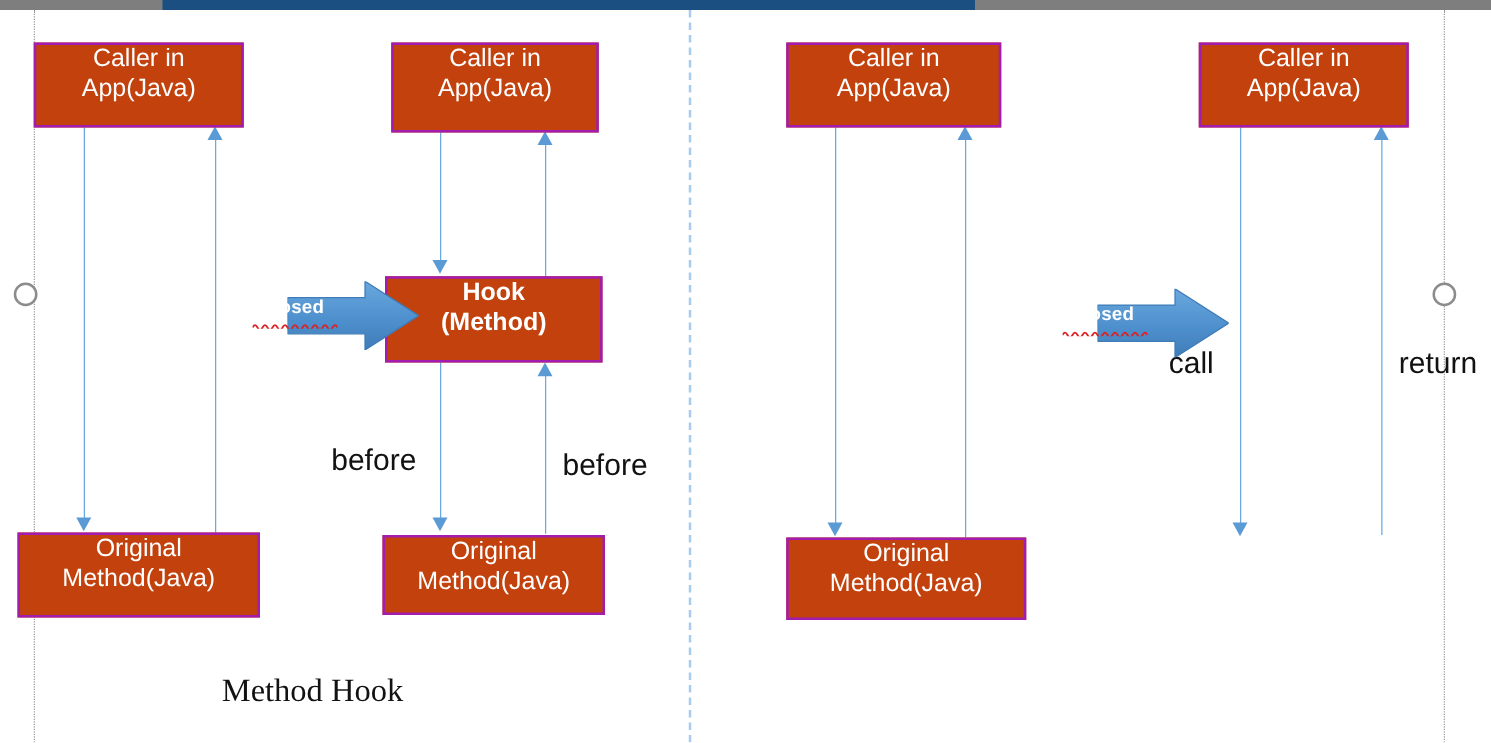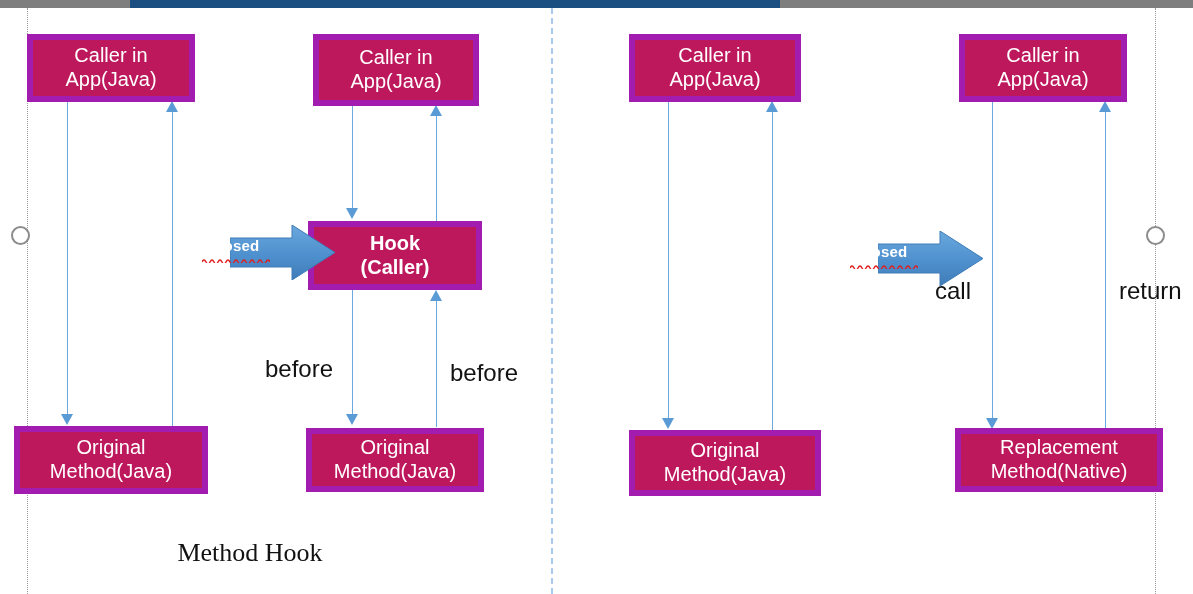--- a/index.html
+++ b/index.html
@@ -29,24 +29,24 @@
 
   
   .divider{
     position:absolute;top:8px;height:586px;width:0;
     border-left:2px dashed #a9ccee;
   }
 
   
   .node{
     position:absolute;
-    background:#be185d;
-    border:6px solid #a21caf;
+    background:#c2410c;
+    border:2px solid #a21caf;
     color:#ffffff;
-    display:flex;flex-direction:column;align-items:center;justify-content:center;
+    display:flex;flex-direction:column;align-items:center;
     text-align:center;
     line-height:1.18;
     font-size:20px;
     font-family:"Liberation Sans","DejaVu Sans",sans-serif;
     box-sizing:border-box;
     z-index:4;
   }
   .node .l1,.node .l2{display:block;white-space:nowrap;}
 
   
@@ -140,21 +140,21 @@
   </div>
 
   <div class="conn" style="left:352px;top:106px;height:106px;"></div>
   <div class="arrowhead arrow-down" style="left:346px;top:208px;"></div>
 
   <div class="conn" style="left:436px;top:114px;height:108px;"></div>
   <div class="arrowhead arrow-up" style="left:430px;top:105px;"></div>
 
   <div class="node" style="left:308px;top:221px;width:174px;height:69px;font-weight:bold;">
     <span class="l1">Hook</span>
-    <span class="l2">(Caller)</span>
+    <span class="l2">(Method)</span>
   </div>
 
   <div class="conn" style="left:352px;top:290px;height:130px;"></div>
   <div class="arrowhead arrow-down" style="left:346px;top:414px;"></div>
 
   <div class="conn" style="left:436px;top:299px;height:128px;"></div>
   <div class="arrowhead arrow-up" style="left:430px;top:290px;"></div>
 
   <div class="label" style="left:265px;top:355px;">before</div>
   <div class="label" style="left:450px;top:359px;">before</div>
@@ -206,19 +206,15 @@
 
   <div class="conn" style="left:992px;top:102px;height:324px;"></div>
   <div class="arrowhead arrow-down" style="left:986px;top:418px;"></div>
 
   <div class="conn" style="left:1105px;top:110px;height:318px;"></div>
   <div class="arrowhead arrow-up" style="left:1099px;top:101px;"></div>
 
   <div class="label" style="left:935px;top:277px;text-align:center;">call</div>
   <div class="label" style="left:1119px;top:277px;">return</div>
 
-  <div class="node" style="left:955px;top:428px;width:208px;height:64px;">
-    <span class="l1">Replacement</span>
-    <span class="l2">Method(Native)</span>
-  </div>
 
 
 </div>
 
 </body></html>

